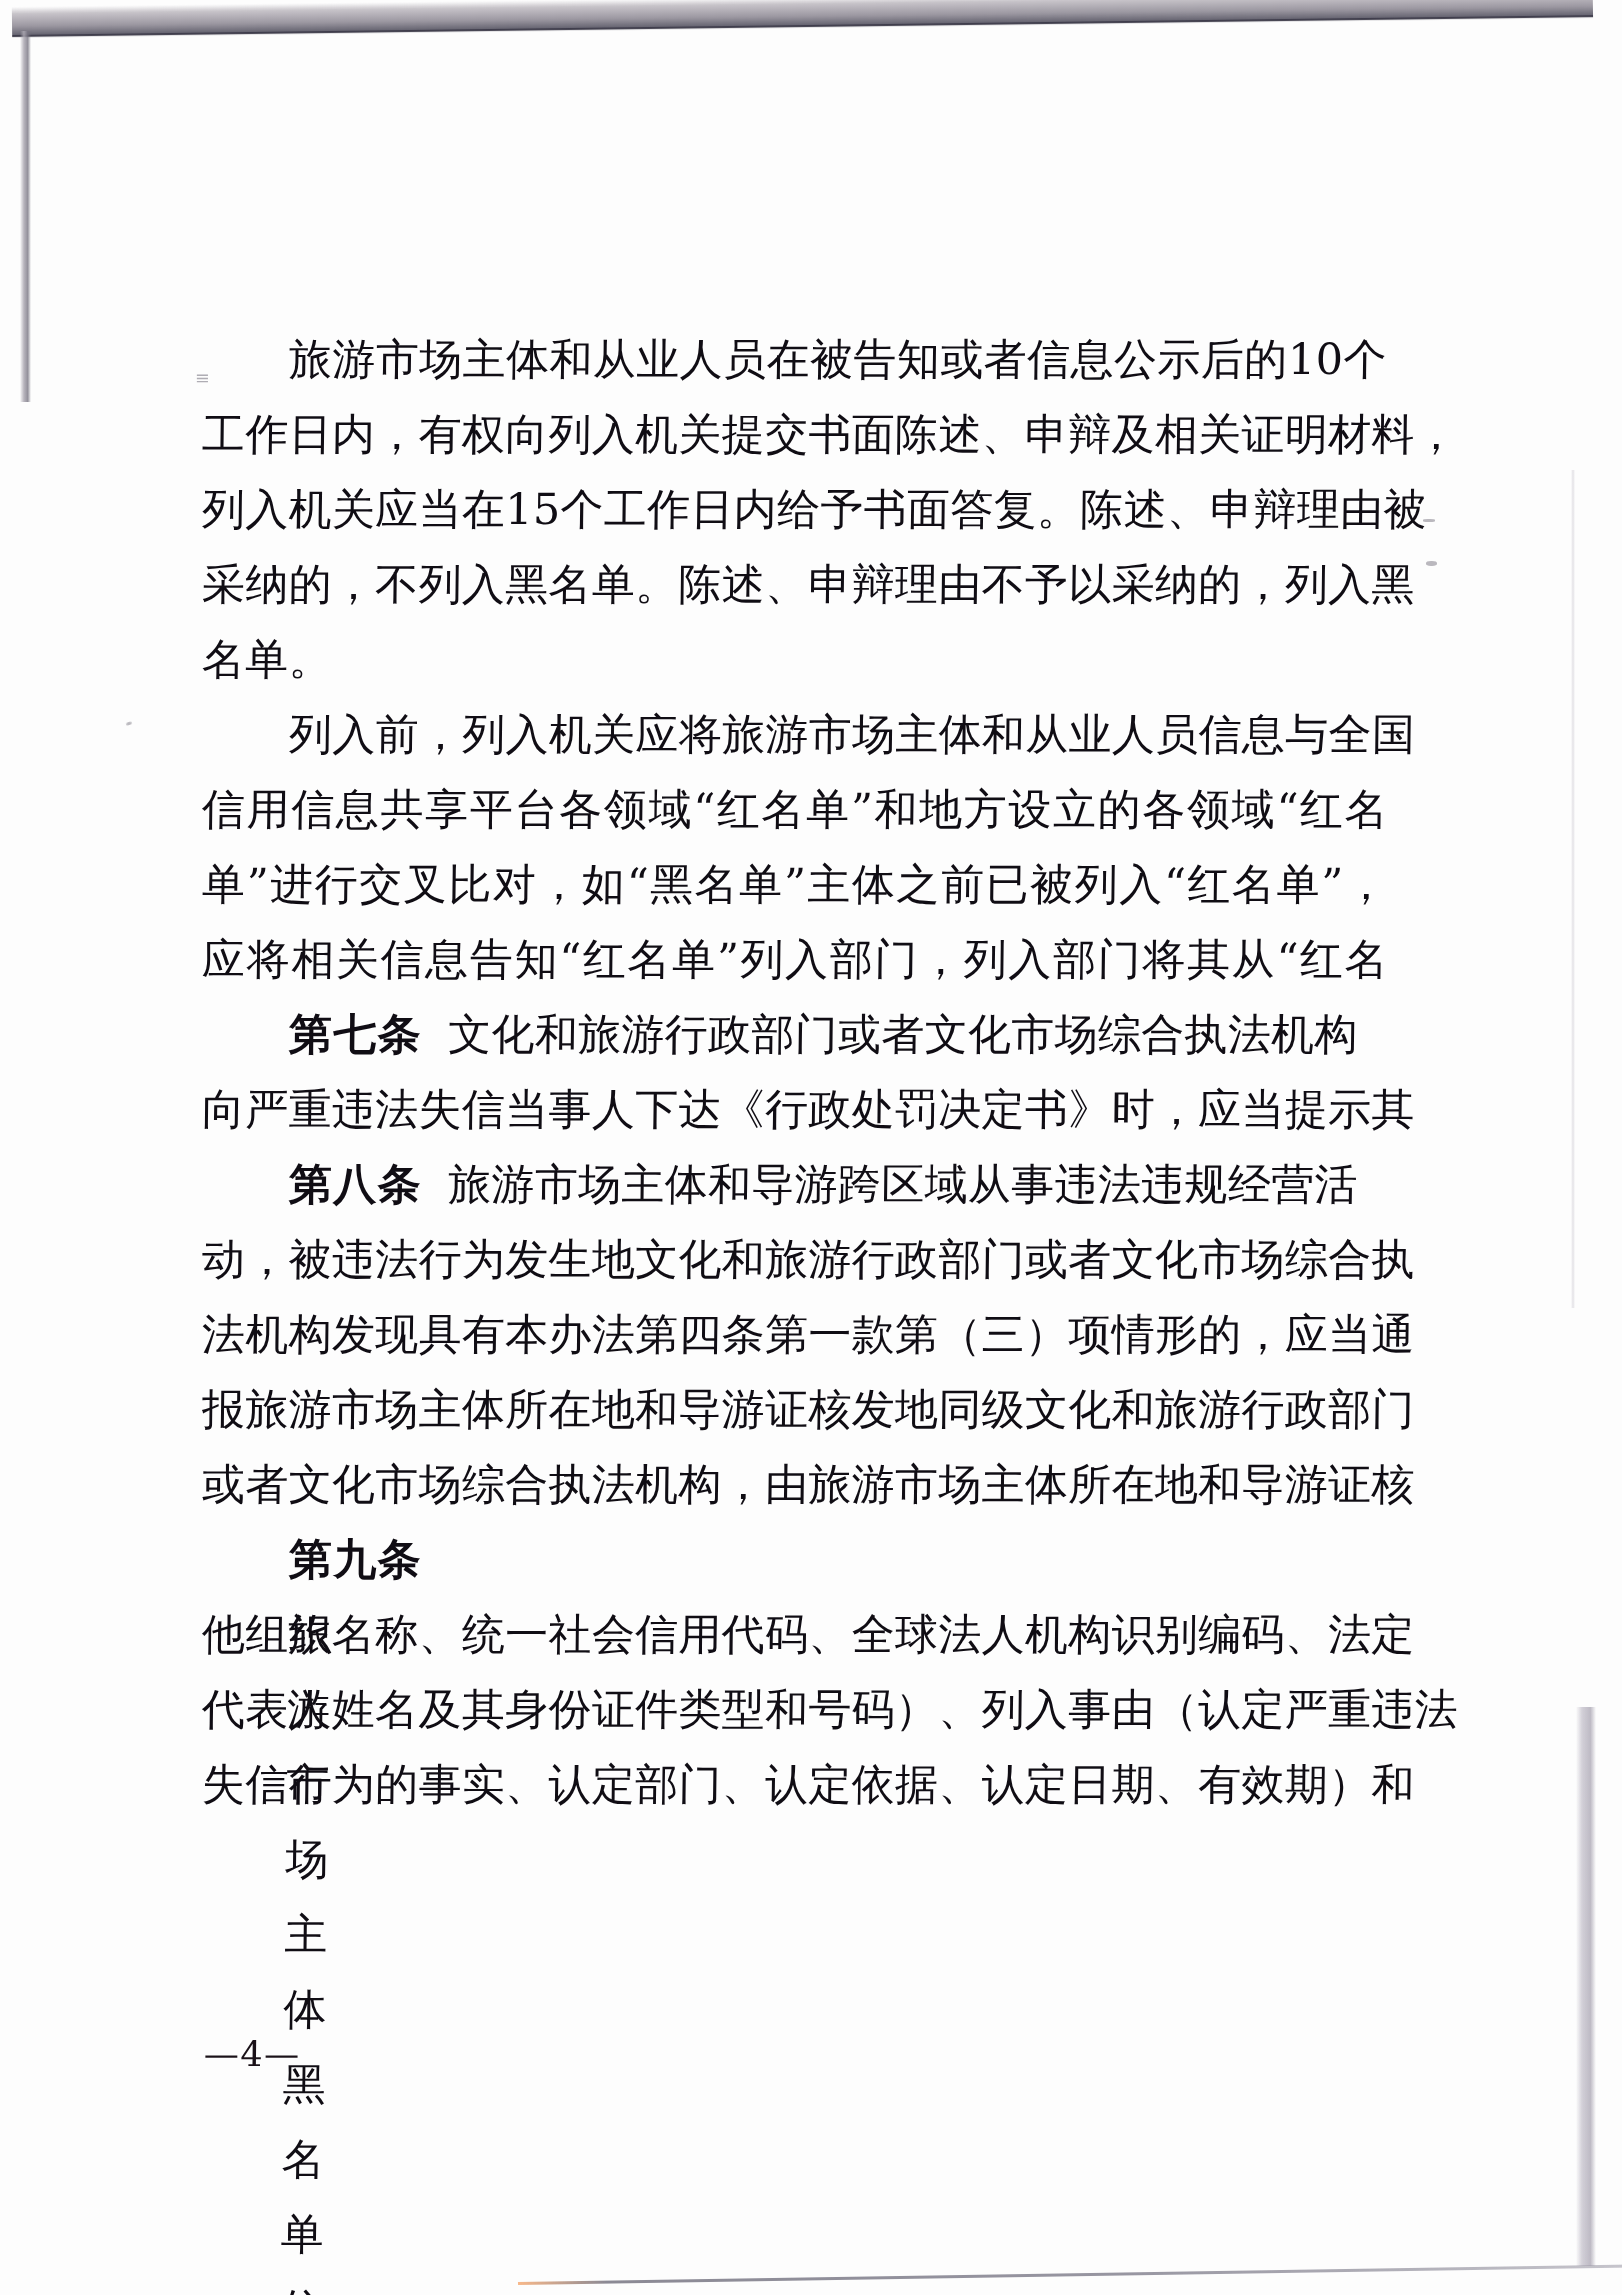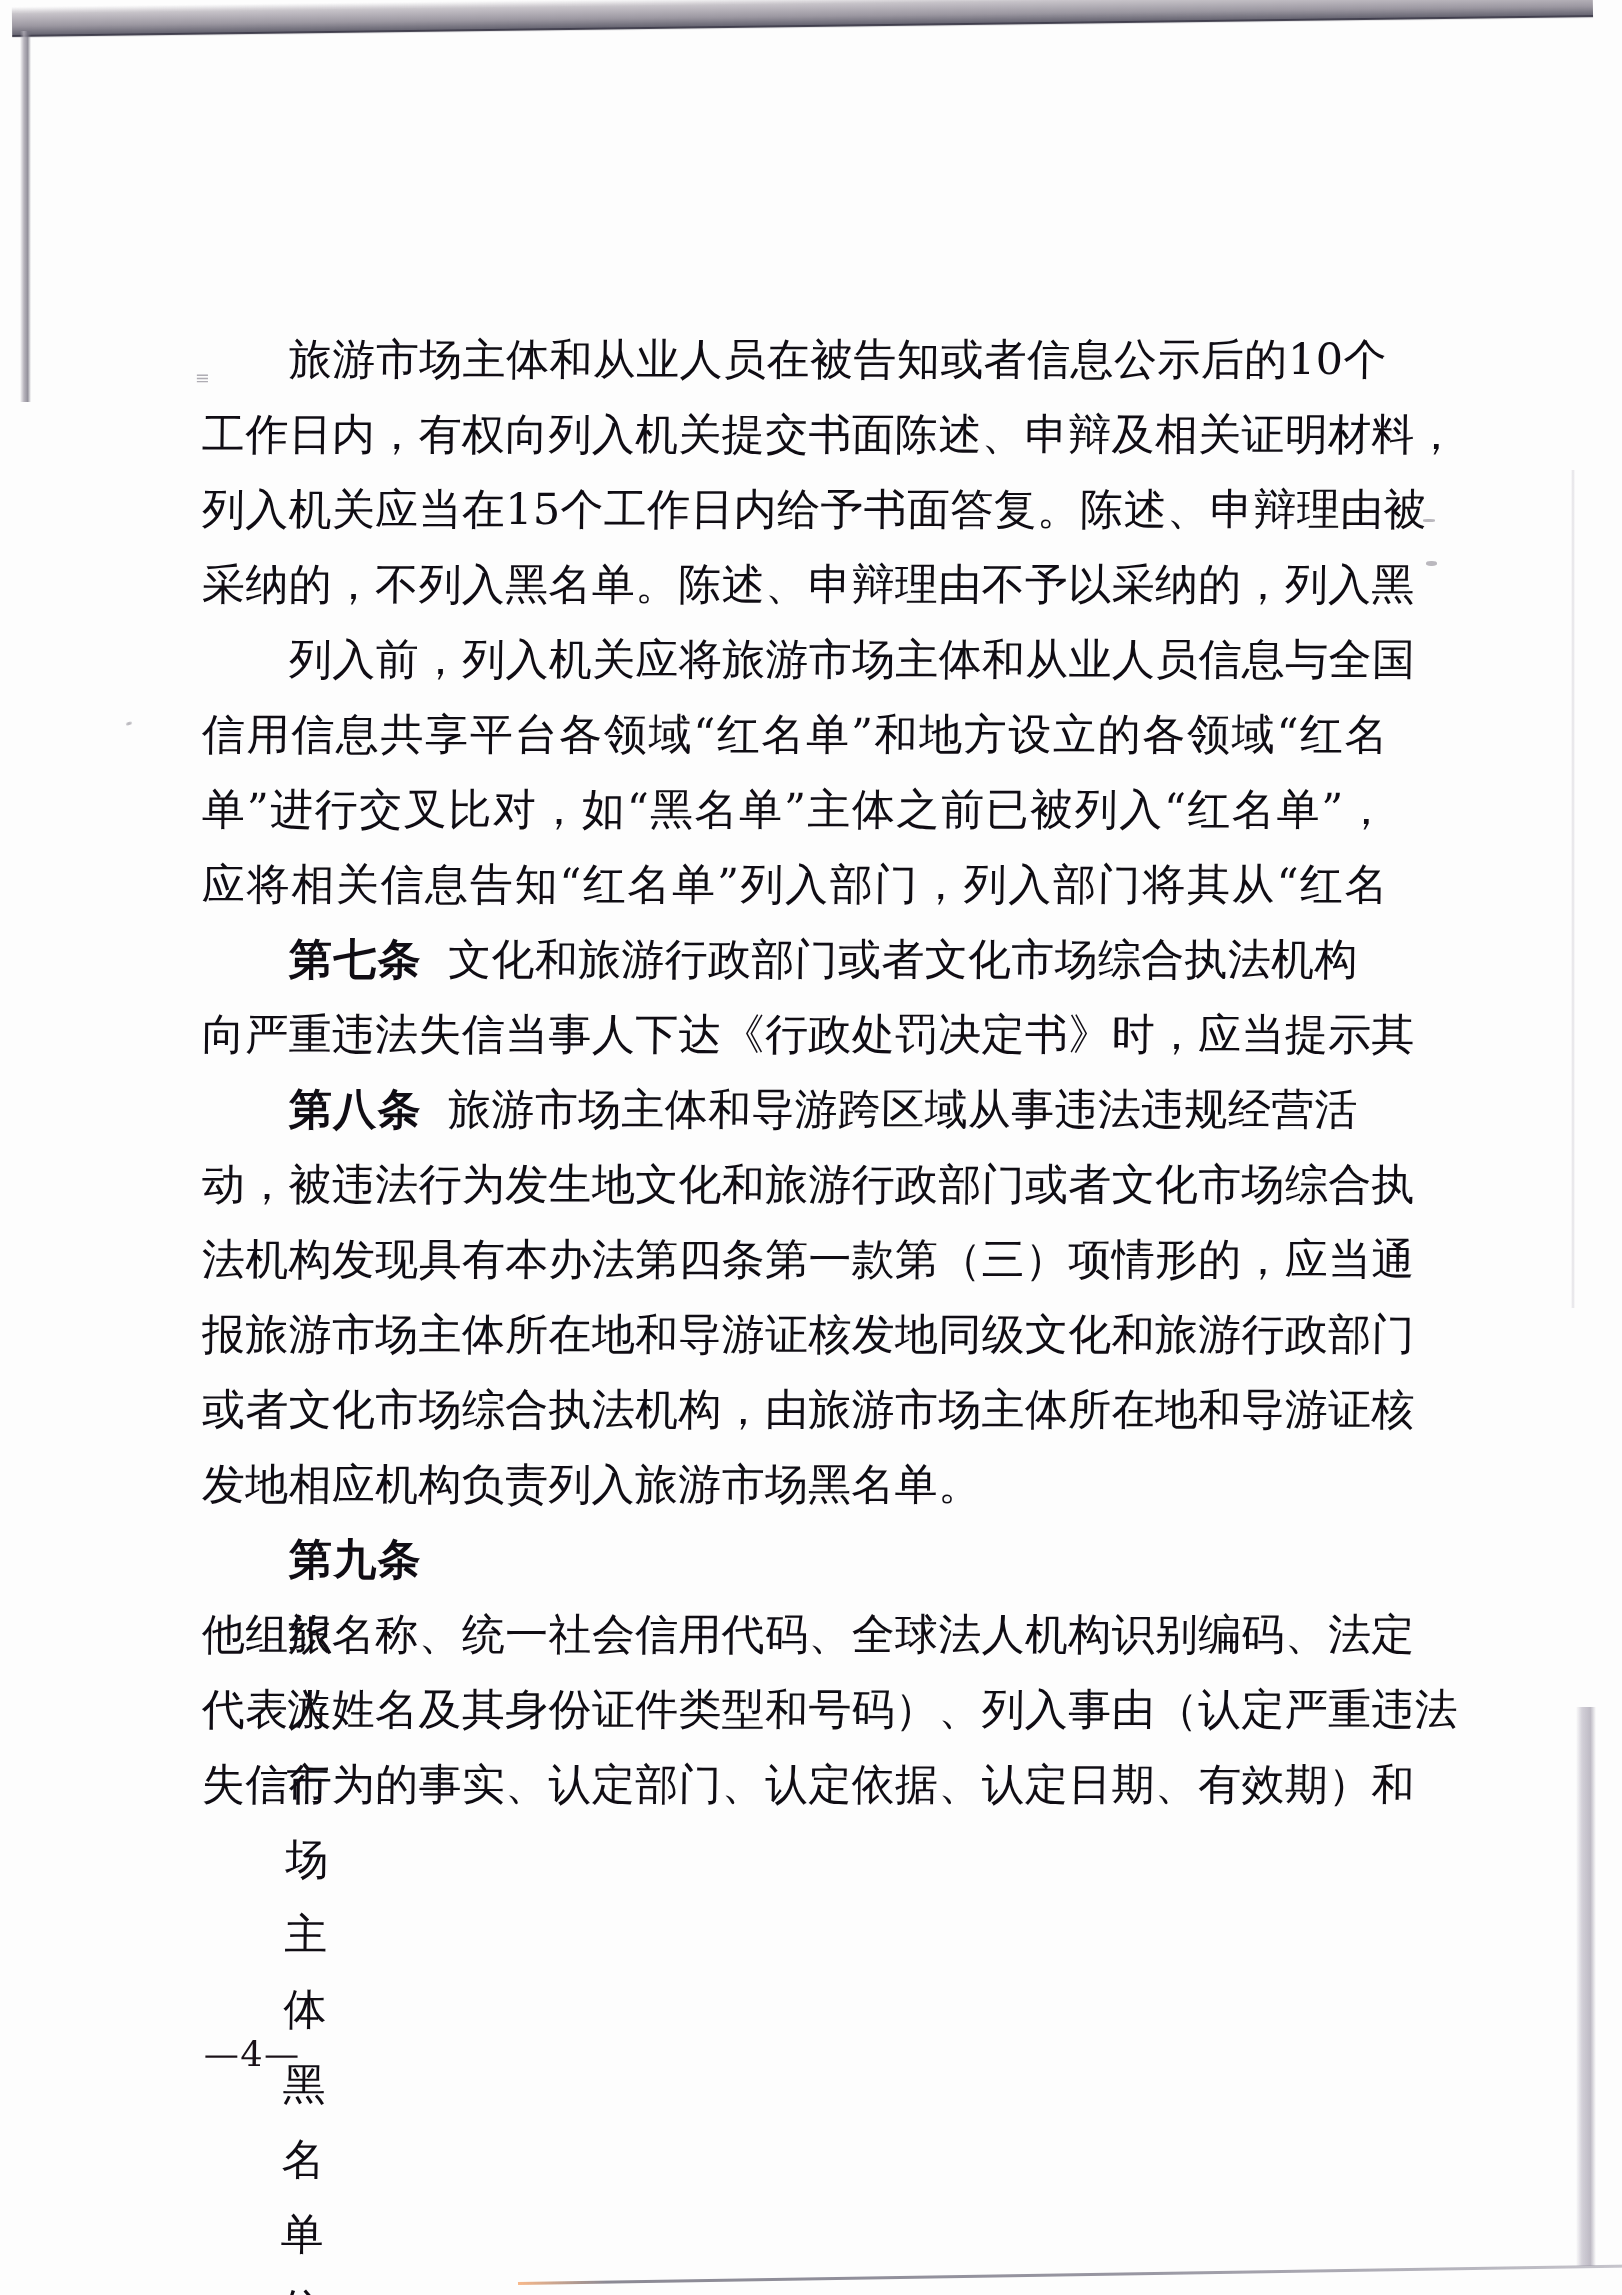--- a/index.html
+++ b/index.html
@@ -296,20 +296,21 @@
         <span>予</span>
         <span>以</span>
         <span>采</span>
         <span>纳</span>
         <span>的</span>
         <span>，</span>
         <span>列</span>
         <span>入</span>
         <span>黑</span>
       </div>
+      <div class="line"><span>名单。</span></div>
       <div class="line indent justify" style="width: 1098px;">
         <span>列</span>
         <span>入</span>
         <span>前</span>
         <span>，</span>
         <span>列</span>
         <span>入</span>
         <span>机</span>
         <span>关</span>
         <span>应</span>
@@ -613,21 +614,20 @@
         <span>体</span>
         <span>所</span>
         <span>在</span>
         <span>地</span>
         <span>和</span>
         <span>导</span>
         <span>游</span>
         <span>证</span>
         <span>核</span>
       </div>
-      <div class="line"><span>发地相应机构负责列入旅游市场黑名单。</span></div>
       <div class="line indent justify" style="width: 954px; flex-direction: column;">
         <span class="article-no">第九条</span>
         <span>旅</span>
         <span>游</span>
         <span>市</span>
         <span>场</span>
         <span>主</span>
         <span>体</span>
         <span>黑</span>
         <span>名</span>

